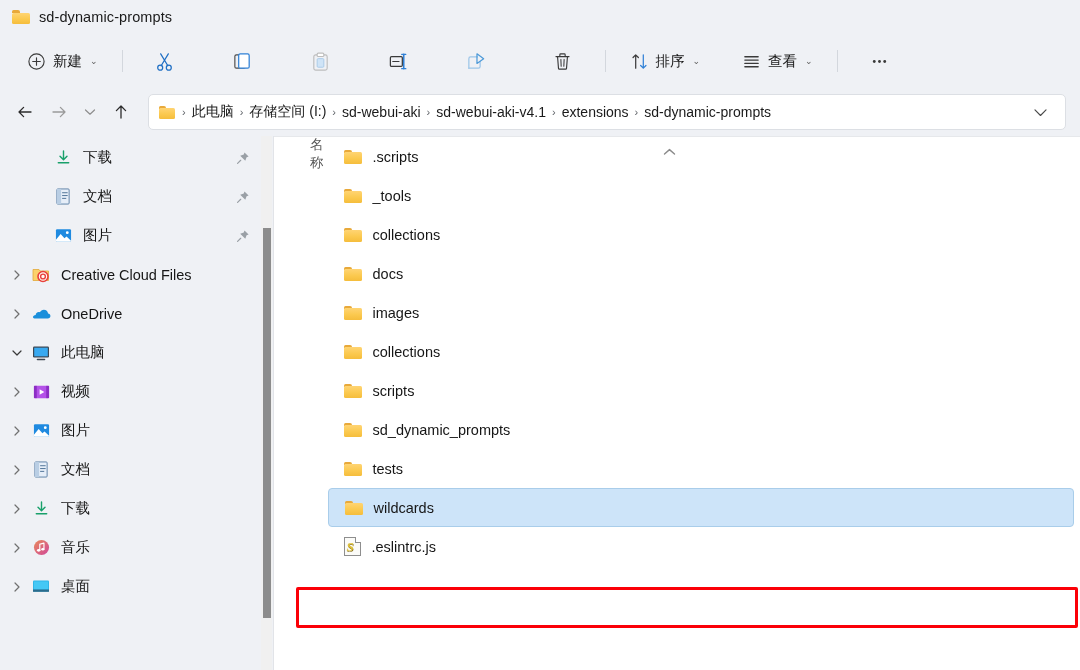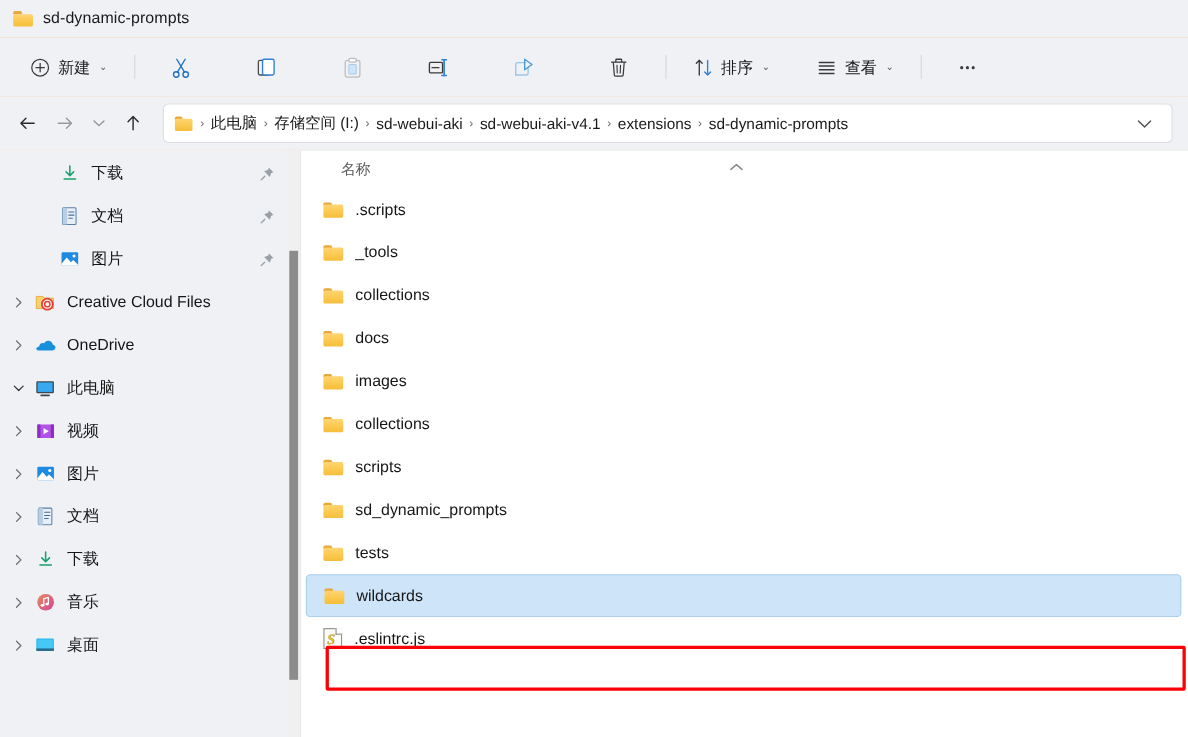--- a/index.html
+++ b/index.html
@@ -11,21 +11,21 @@
     height: 670px;
     overflow: hidden;
     background: #ffffff;
     font-family: "Liberation Sans", "DejaVu Sans", sans-serif;
     -webkit-font-smoothing: antialiased;
   }
   #app {
     width: 1080px;
     height: 670px;
     position: relative;
-    background: #fdba74;
+    background: #6d28d9;
     display: flex;
     flex-direction: column;
   }
 
   
   .titlebar {
     height: 34px;
     background: #eff1f5;
     display: flex;
     align-items: center;
@@ -273,21 +273,21 @@
   }
 
   
   .filepane {
     flex: 1 1 auto;
     background: #ffffff;
     position: relative;
     overflow: hidden;
     border-top: 1px solid #e6e8eb;
     display: flex;
-    flex-direction: column;
+    flex-direction: row;
   }
   .colhead {
     height: 34px;
     flex: 0 0 34px;
     display: flex;
     align-items: center;
     position: relative;
   }
   .colhead-name {
     font-size: 13.5px;

